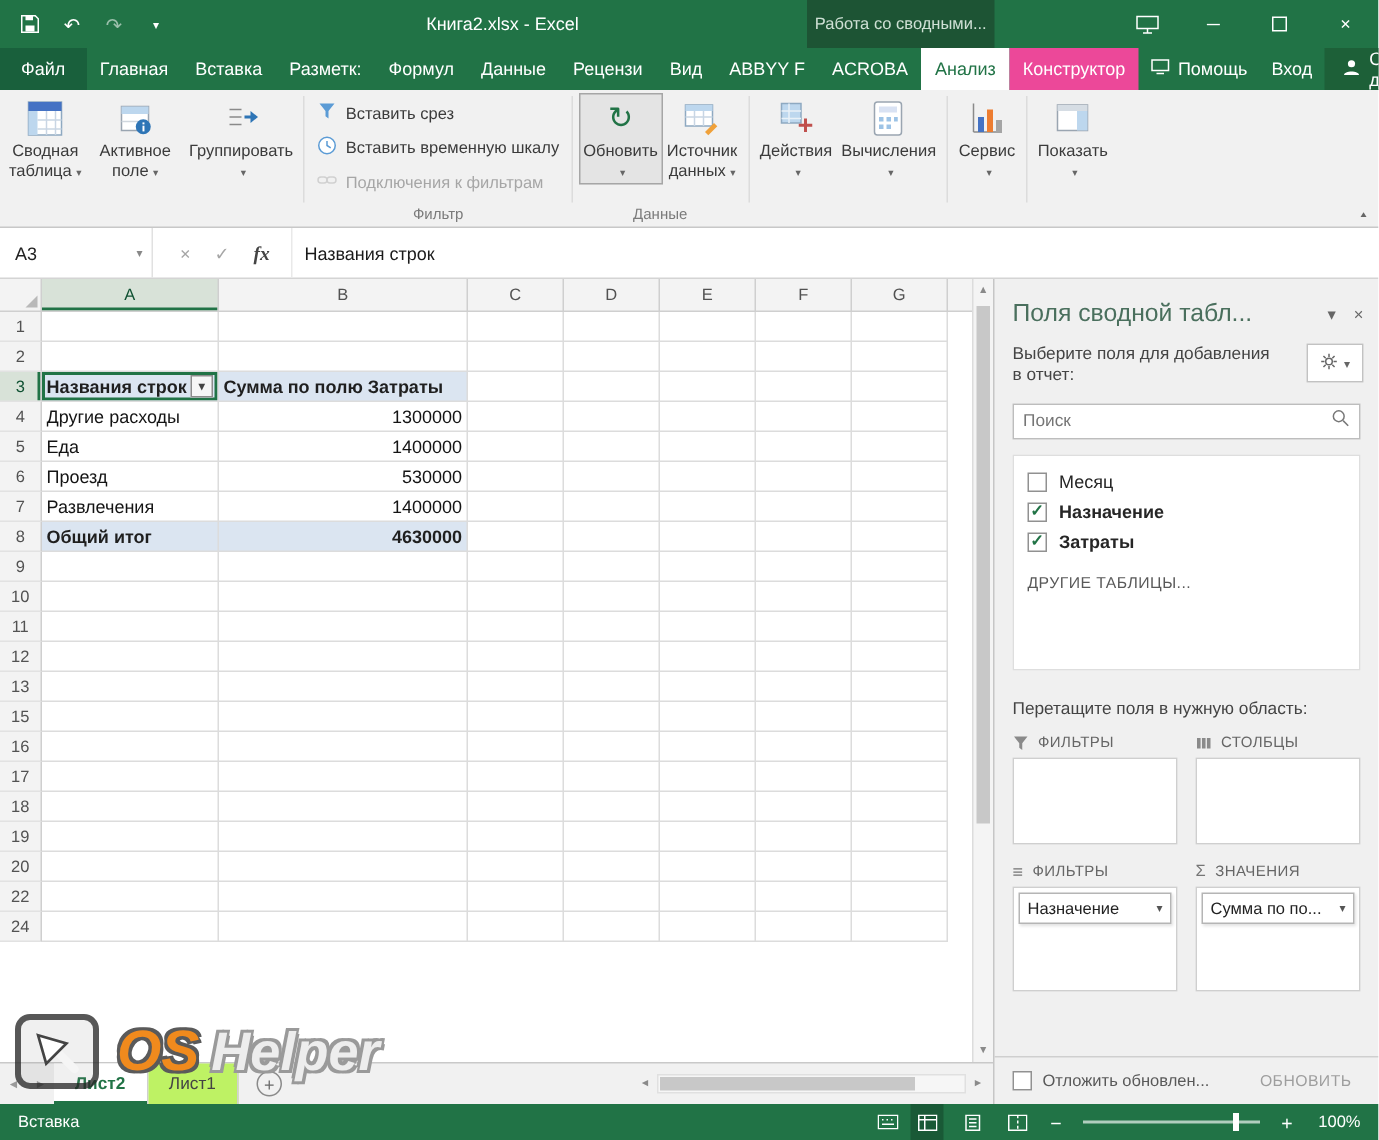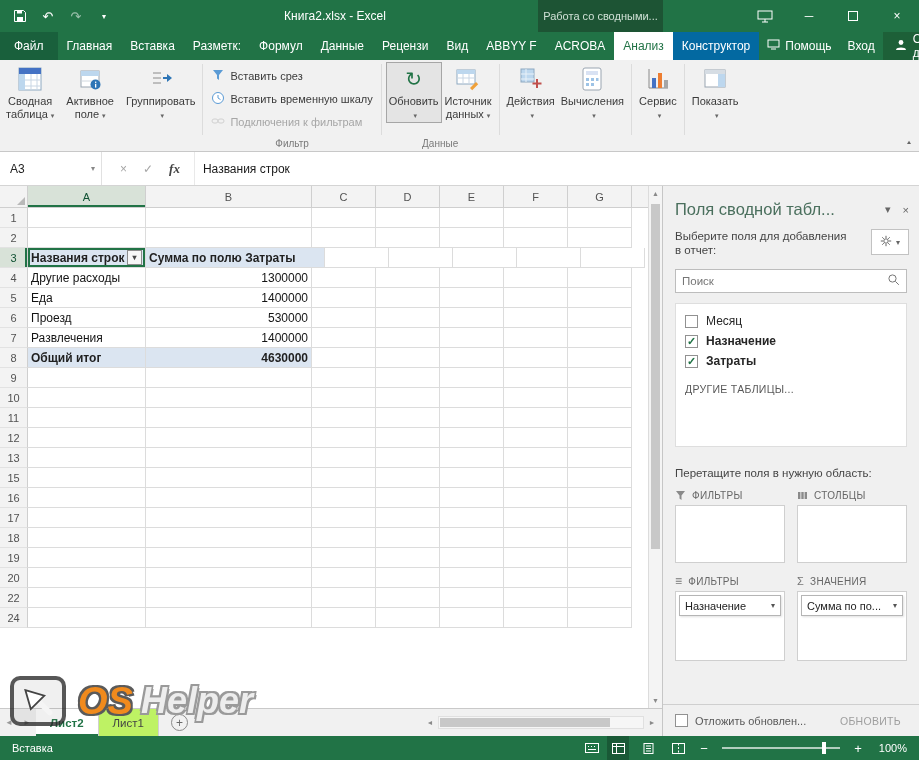--- a/index.html
+++ b/index.html
@@ -18,21 +18,21 @@
   .winctrls { margin-left:auto; display:flex; height:32px; }
   .winbtn { width:44px; height:32px; display:flex; align-items:center; justify-content:center; font-size:12px; }
   .maxbox { width:10px; height:10px; border:1px solid #fff; display:inline-block; }
 
   
   .tabrow { height:28px; background:#217346; display:flex; align-items:stretch; color:#fff; font-size:12px; position:relative; }
   .tabset { display:flex; }
   .tab { padding:0 9px; display:flex; align-items:center; white-space:nowrap; }
   .tab.file { background:#19603c; padding:0 14px; }
   .tab.active { background:#fff; color:#217346; }
-  .tab.contextual-tab { background:#0369a1; }
+  .tab.contextual-tab { background:#ec4899; }
   .tabrow-right { margin-left:auto; display:flex; align-items:stretch; }
   .tabrow-right .tab { padding:0 8px; gap:5px; }
   .share-btn { background:#1d6038; display:flex; align-items:center; gap:6px; padding:0 12px; font-size:12px; }
 
   
   .ribbon { height:92px; background:#f1f1f1; border-bottom:1px solid #c8c8c8; display:flex; position:relative; }
   .rsep { width:1px; background:#dcdcdc; margin:4px 1px 16px 1px; }
   .rgroup { position:relative; padding:2px 3px 16px 3px; display:flex; align-items:flex-start; }
   .glabel { position:absolute; bottom:2px; left:0; right:0; text-align:center; font-size:10px; color:#7a7a7a; }
   .bigbtn { display:flex; flex-direction:column; align-items:center; font-size:11px; color:#3b3b3b; text-align:center; padding:3px 3px 0 3px; line-height:13px; }
@@ -423,21 +423,21 @@
             <div class="cell" style="width: 64px;"></div>
             <div class="cell" style="width: 64px;"></div>
             <div class="cell rowfiller" style="flex: 1 1 0%;"></div>
           </div>
           <div class="grow">
             <div class="rowh sel">3</div>
             <div class="cell pivot-header active-cell" style="width: 118px;">
               <span class="celltext">Названия строк</span>
               <div class="filterbtn">▾</div>
             </div>
-            <div class="cell pivot-header" style="width: 179px;">
+            <div class="cell pivot-header" style="width: 166px;">
               <span class="celltext">Сумма по полю Затраты</span>
             </div>
             <div class="cell" style="width: 64px;"></div>
             <div class="cell" style="width: 64px;"></div>
             <div class="cell" style="width: 64px;"></div>
             <div class="cell" style="width: 64px;"></div>
             <div class="cell" style="width: 64px;"></div>
             <div class="cell rowfiller" style="flex: 1 1 0%;"></div>
           </div>
           <div class="grow">

